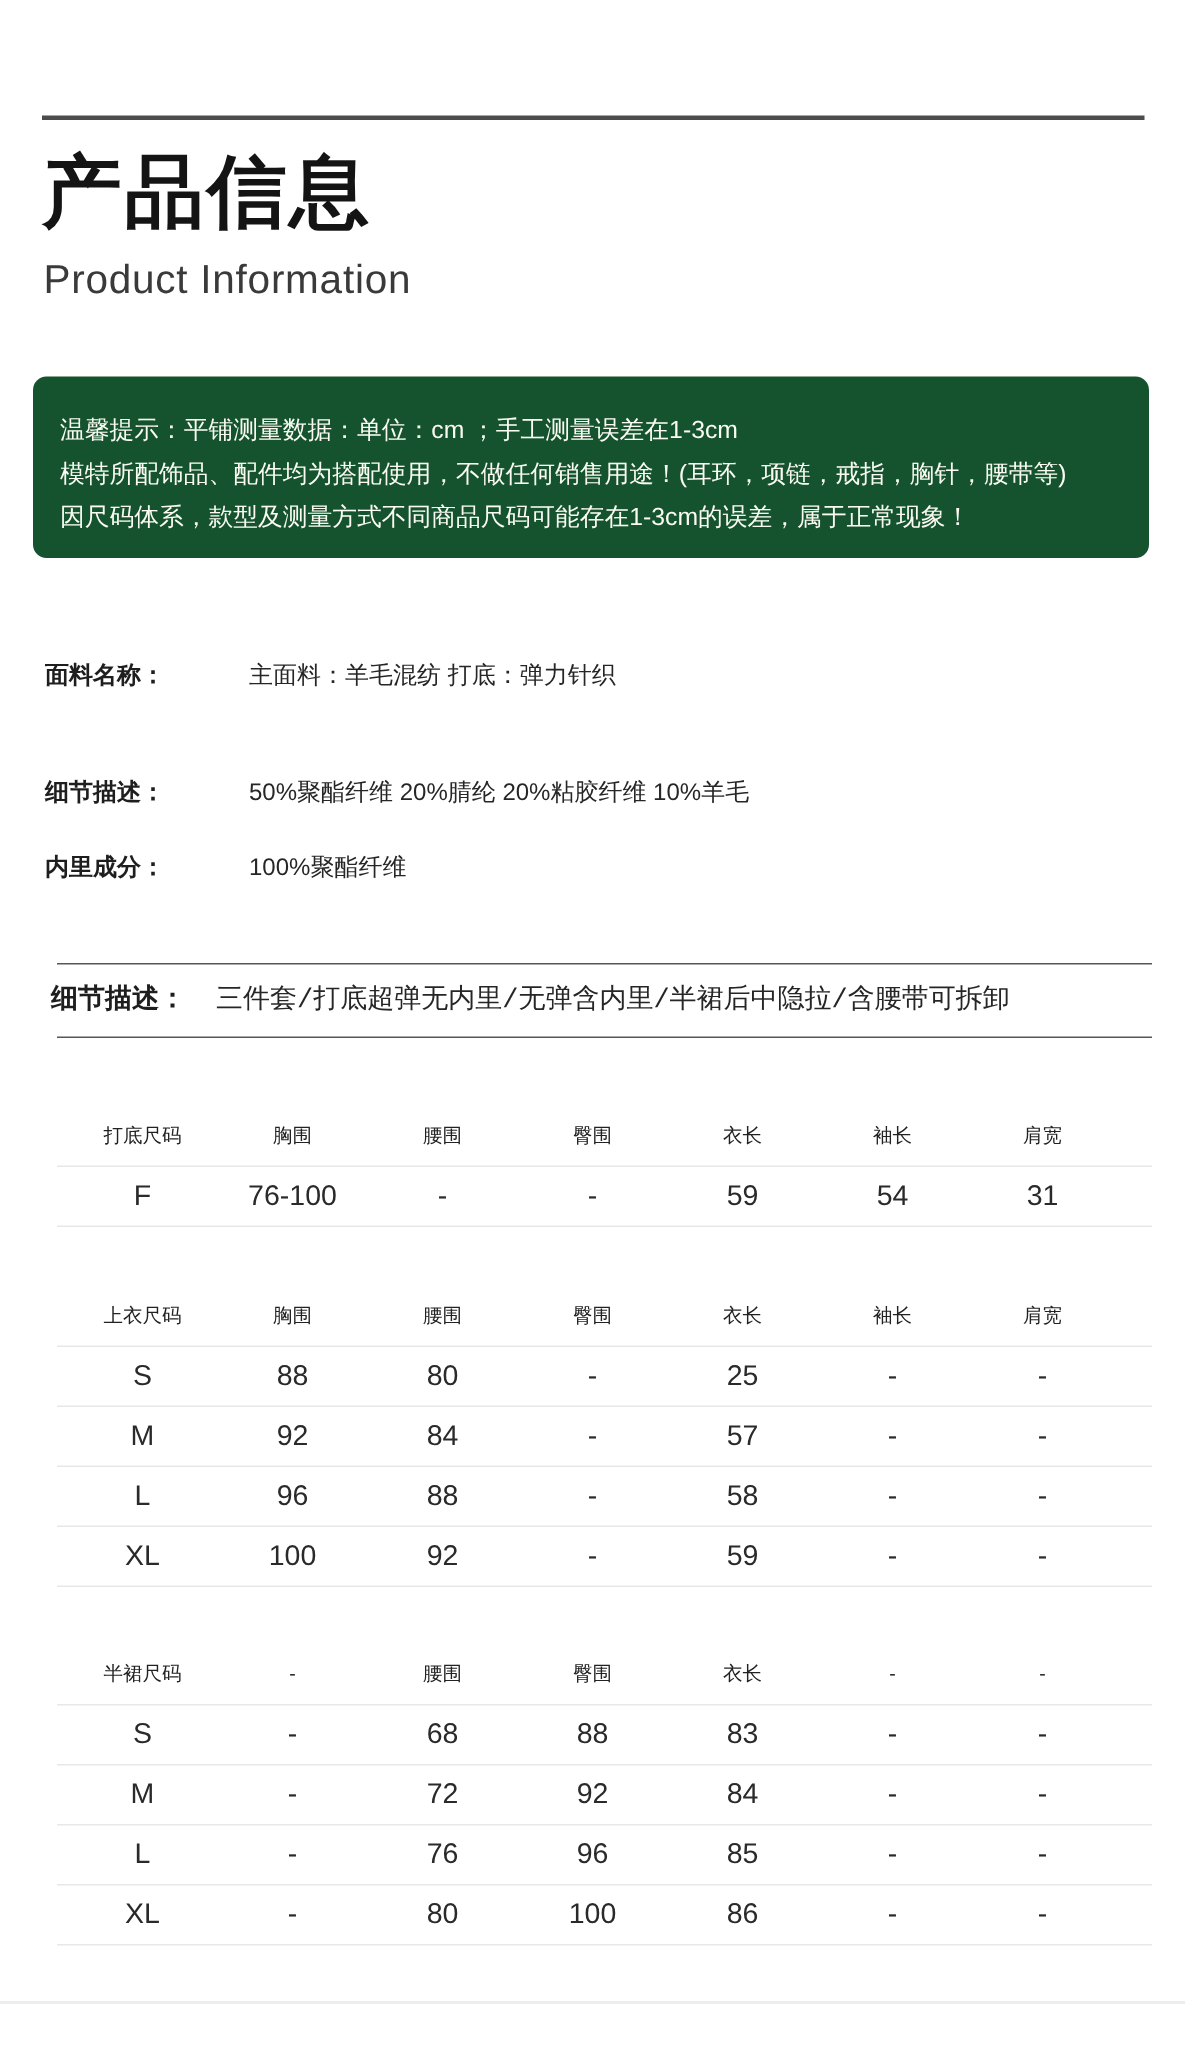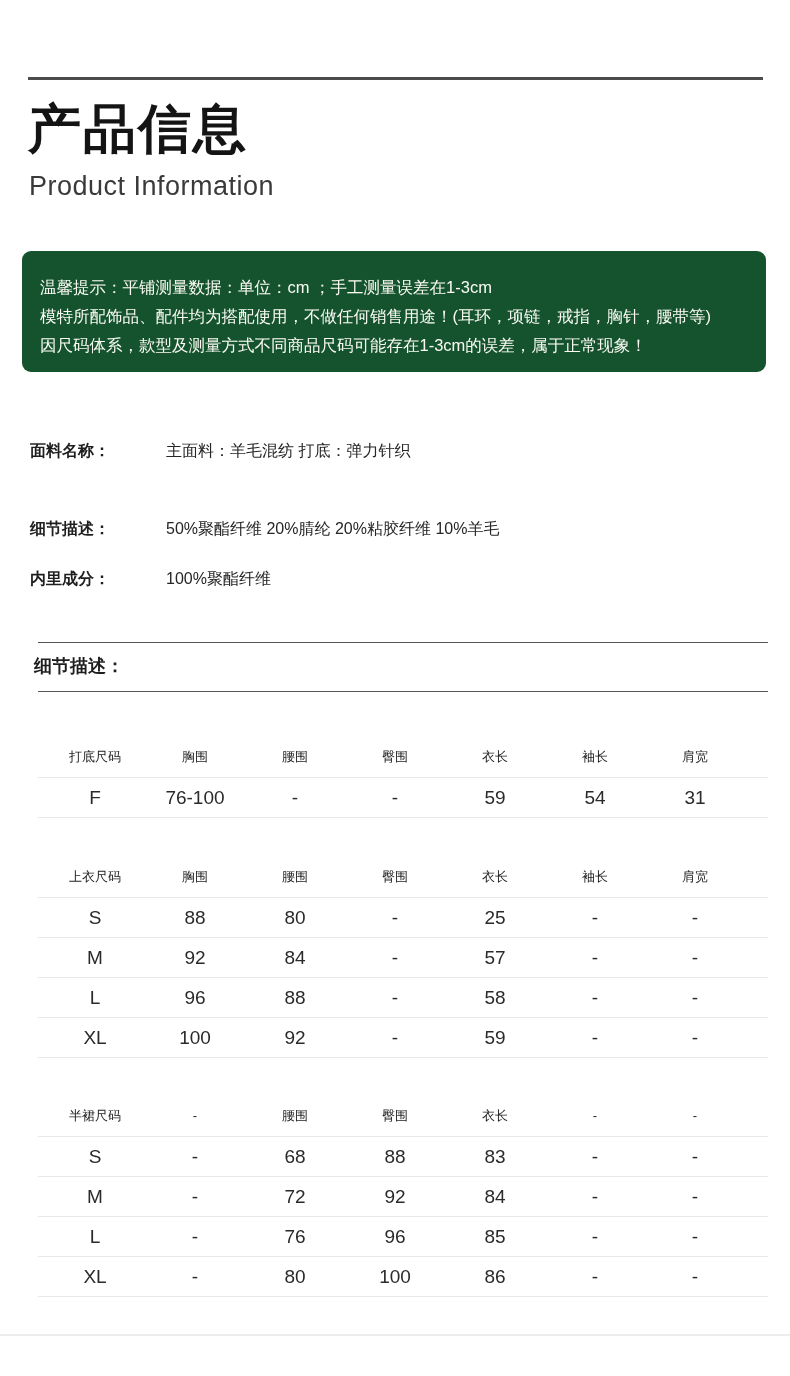--- a/index.html
+++ b/index.html
@@ -95,20 +95,21 @@
     <div class="info-label">内里成分：</div>
     <div class="info-values">
       <div class="vline">100%聚酯纤维</div>
     </div>
   </div>
 
   <div class="detail-section">
     <div class="detail-hr"></div>
     <div class="detail-row">
       <div class="detail-label">细节描述：</div>
+      <div class="detail-value">三件套/打底超弹无内里/无弹含内里/半裙后中隐拉/含腰带可拆卸</div>
     </div>
     <div class="detail-hr"></div>
   </div>
 
   <div class="tables" id="tables">
       <div class="size-table size-table-0">
         <div class="st-row st-header">
           <div class="st-cell">打底尺码</div>
           <div class="st-cell">胸围</div>
           <div class="st-cell">腰围</div>

